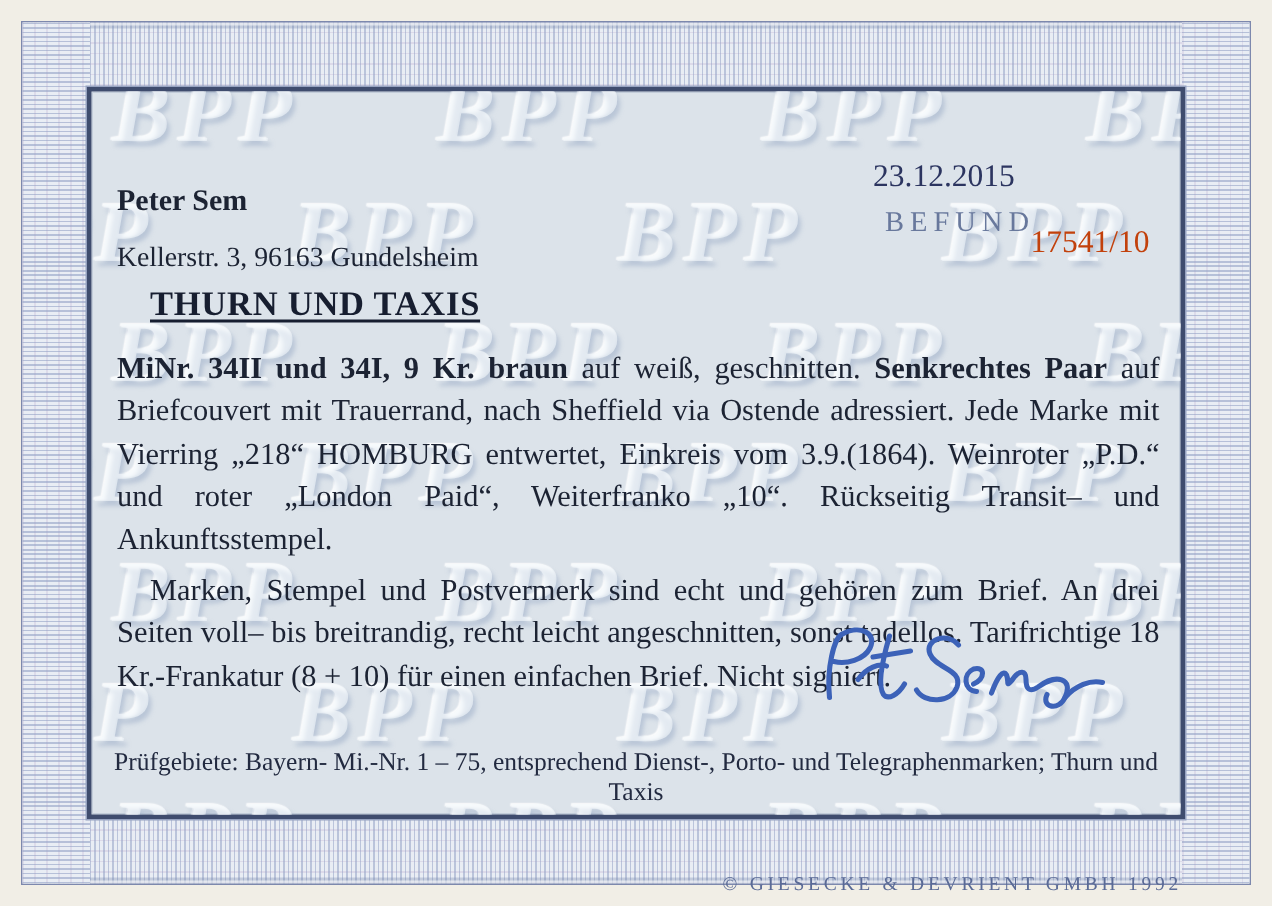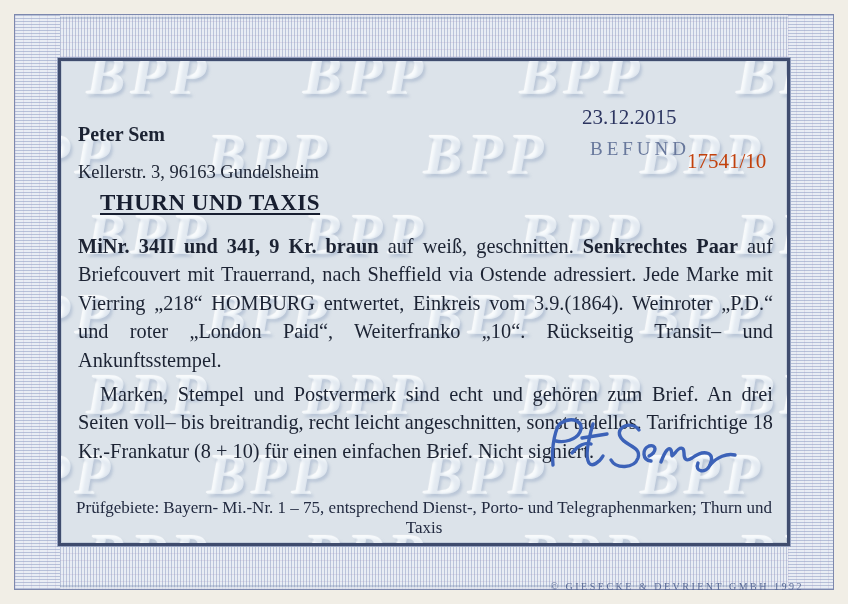--- a/index.html
+++ b/index.html
@@ -33,21 +33,21 @@
     background:#dce3ea;
     border:3px solid #3f4c6e;
     box-shadow:0 0 0 1px #96a2c0, inset 0 0 0 1px #c3cdda;
     overflow:hidden;
   }
   
   .watermark{
     position:absolute;inset:0;overflow:hidden;pointer-events:none;
     display:flex;flex-direction:column;gap:12px;margin-top:-20px;
   }
-  .wm-row{display:flex;gap:92px;padding-left:26px;white-space:nowrap;}
+  .wm-row{display:flex;gap:92px;padding-left:14px;white-space:nowrap;}
   .wm-row.odd{margin-left:-96px;}
   .wm-row span{
     font-family:"Liberation Serif",serif;font-style:italic;font-weight:bold;
     font-size:58px;line-height:68px;letter-spacing:5px;
     color:rgba(244,248,252,.62);
     text-shadow:2px 3px 3px rgba(158,174,200,.55), -1px -1px 1px rgba(255,255,255,.9);
   }
   
   .content{position:absolute;inset:0;color:#1c2333;}
   .examiner{position:absolute;left:17px;top:62px;line-height:22px;font-size:18.5px;}
@@ -71,22 +71,22 @@
   .signature{position:absolute;left:478px;top:352px;}
   .footer-areas{
     position:absolute;left:0;top:421px;width:100%;text-align:center;
     font-size:17px;color:#222a40;margin-top:16px;
   }
   .footer-reg{
     position:absolute;left:0;top:447px;width:100%;text-align:center;
     font-size:17px;color:#6f80a4;
   }
   .copyright{
-    position:absolute;right:44px;top:581px;
-    font-size:10px;letter-spacing:2.5px;color:#5a6a96;
+    position:absolute;right:60px;top:581px;
+    font-size:13px;letter-spacing:2.5px;color:#5a6a96;
   }
 </style>
 </head>
 <body>
 
 <div class="page">
 
   <div class="band"></div>
   <div class="band-strip left"></div>
   <div class="band-strip right"></div>

